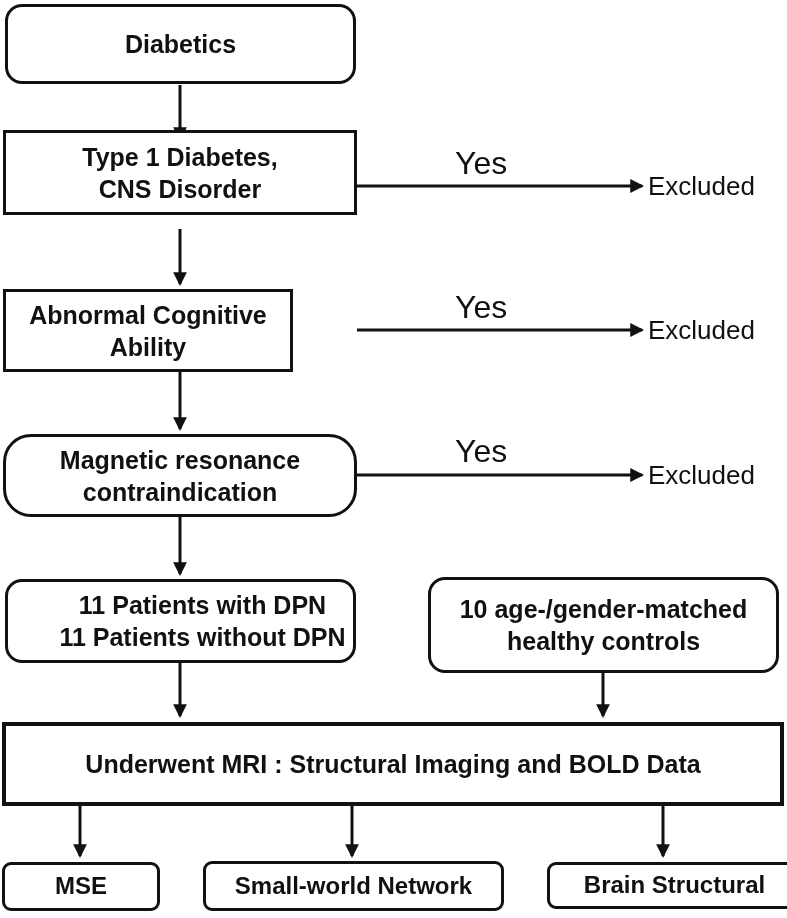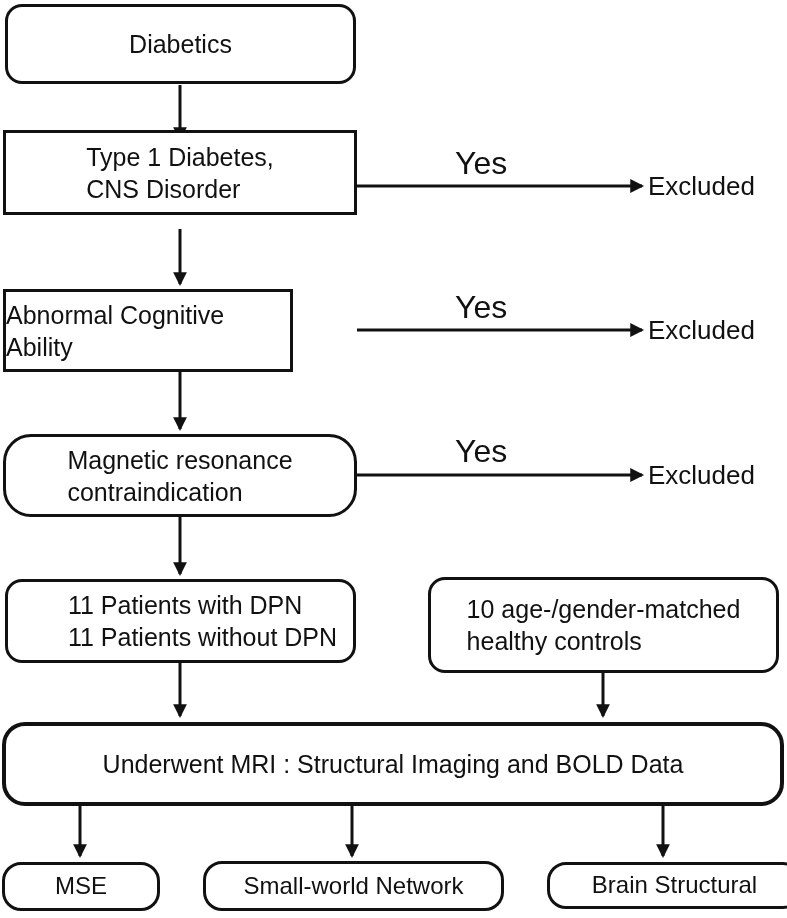--- a/index.html
+++ b/index.html
@@ -19,27 +19,29 @@
     width: 787px; height: 918px;
     pointer-events: none;
   }
   .node {
     position: absolute;
     background: #ffffff;
     border: 3px solid #111111;
     display: flex;
     align-items: center;
     justify-content: center;
+    text-align: center;
     white-space: pre-line;
     line-height: 1.28;
     font-size: 25px;
+    font-weight: bold;
   }
   .rounded { border-radius: 17px; }
-  .small-round { border-radius: 19px; }
-  .node.wide { border-width: 4px; border-radius: 23px; }
+  .small-round { border-radius: 9px; }
+  .node.wide { border-width: 4px; }
   .node.bottom { font-size: 24px; }
   .flabel {
     position: absolute;
     font-size: 26px;
     line-height: 1.1;
   }
   .flabel.yes {
     font-size: 32px;
     width: 100px;
     text-align: left;

